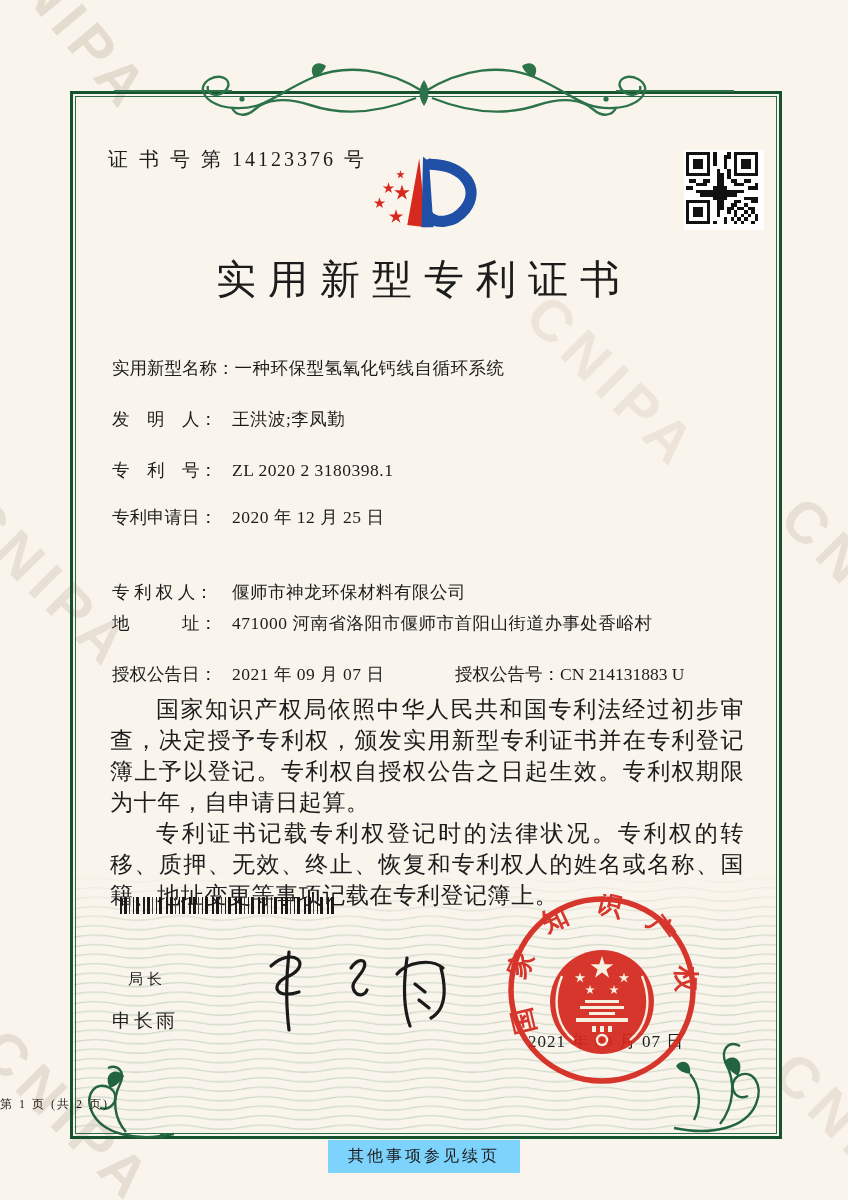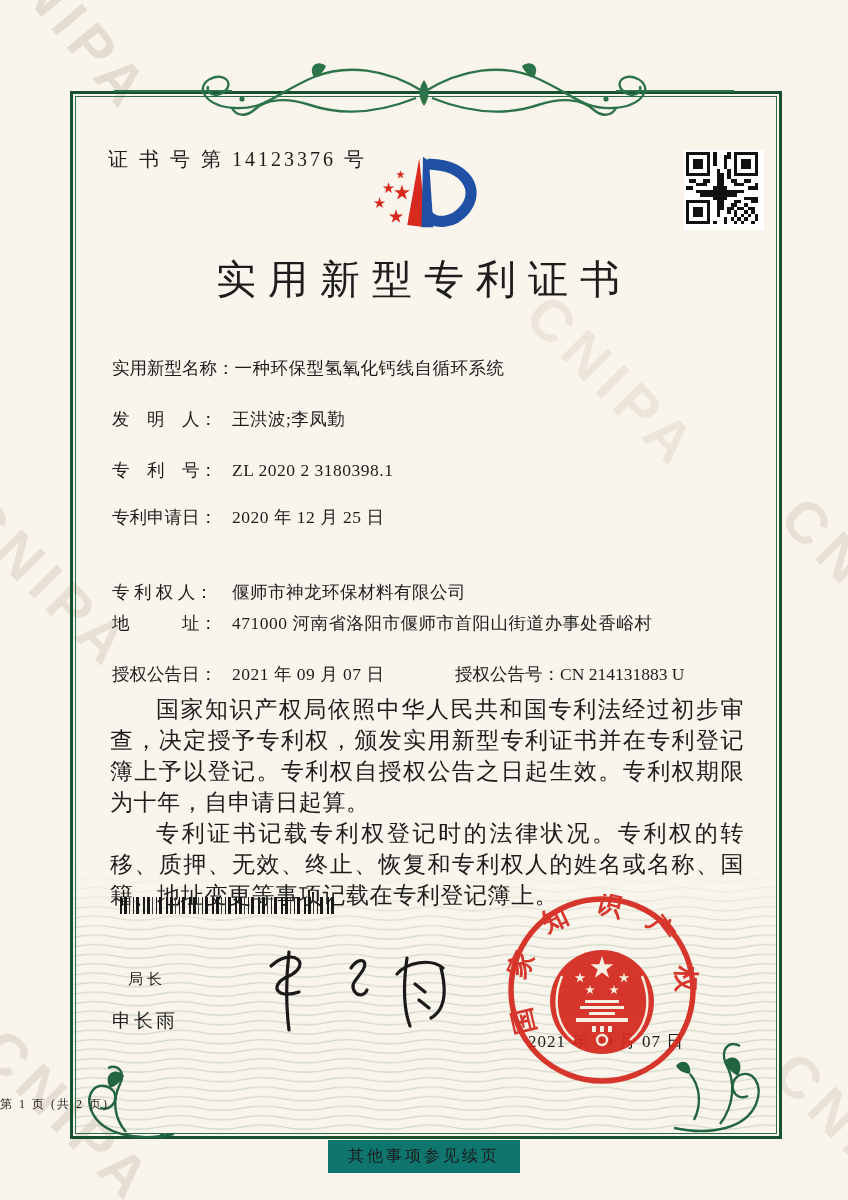--- a/index.html
+++ b/index.html
@@ -47,21 +47,21 @@
       #191919 13px 14px,transparent 14px 16px,
       #191919 16px 19px,transparent 19px 23px);}
   .director-title{left:128px;top:970px;font-size:15px;letter-spacing:4px;z-index:4;}
   .director-name{left:112px;top:1008px;font-size:19px;letter-spacing:3px;z-index:4;}
   .signature{left:255px;top:938px;z-index:4;}
   
   .seal-date{left:528px;top:1030px;font-size:17px;letter-spacing:1px;z-index:5;}
   .seal{left:506px;top:894px;z-index:6;pointer-events:none;opacity:.93;}
   .page-info{left:0;top:1096px;width:848px;text-align:left;font-size:12px;letter-spacing:2px;z-index:4;}
   .note-box{left:0;top:1140px;width:848px;text-align:center;z-index:4;}
-  .note-box span{display:inline-block;background:#0f766e;padding:6px 20px;font-size:16px;letter-spacing:3px;}
+  .note-box span{display:inline-block;background:#7dd3fc;padding:6px 20px;font-size:16px;letter-spacing:3px;}
   .qr{left:684px;top:150px;width:76px;height:76px;background:#fff;padding:2px;z-index:4;}
   .logo{left:348px;top:136px;z-index:4;}
 </style>
 </head>
 <body>
 
 <svg width="0" height="0" style="position:absolute">
   <defs>
     <path id="star" d="M0,-1 L0.2245,-0.309 L0.951,-0.309 L0.3633,0.118 L0.5878,0.809 L0,0.382 L-0.5878,0.809 L-0.3633,0.118 L-0.951,-0.309 L-0.2245,-0.309 Z"></path>
     <pattern id="wv" width="84" height="9.5" patternUnits="userSpaceOnUse">

